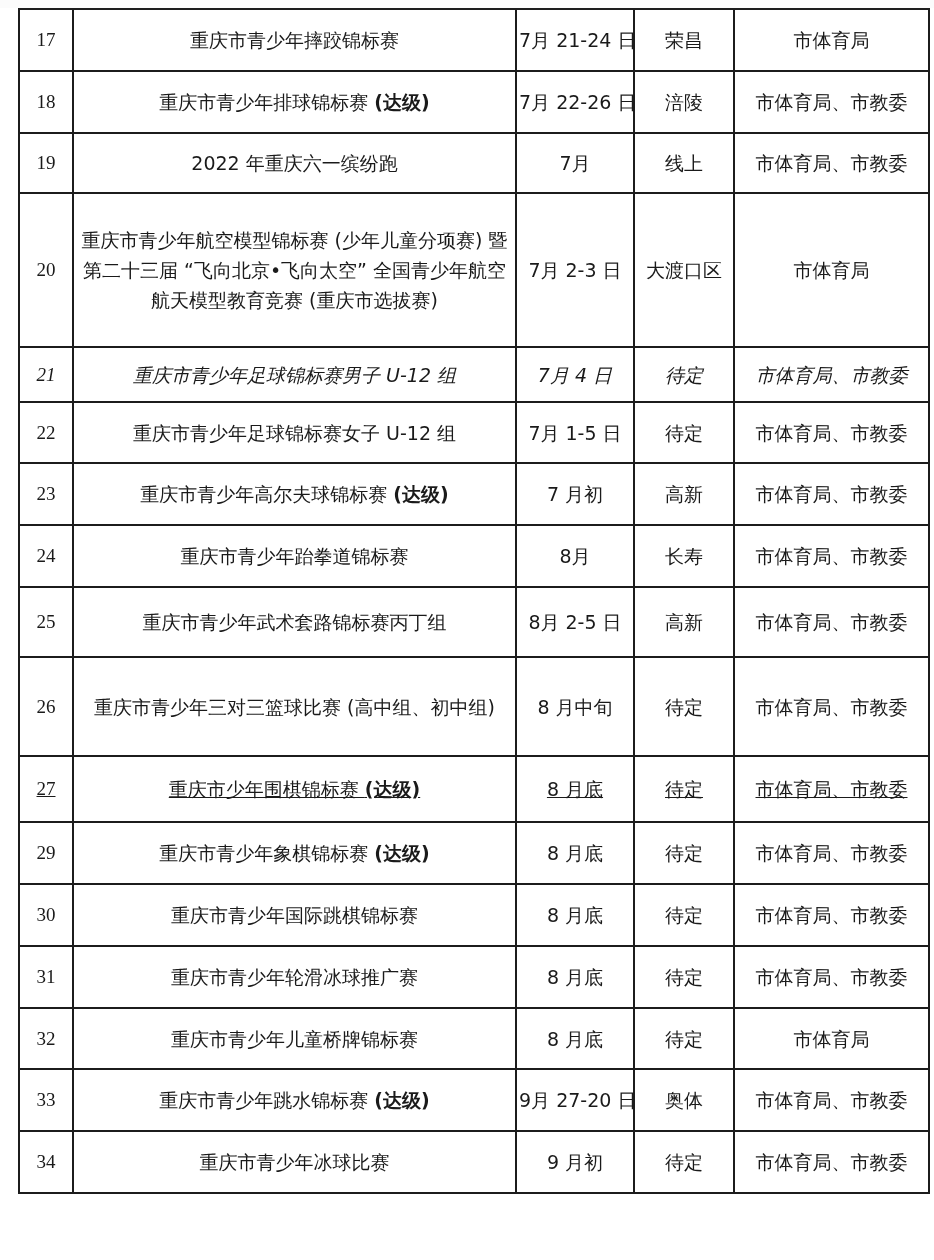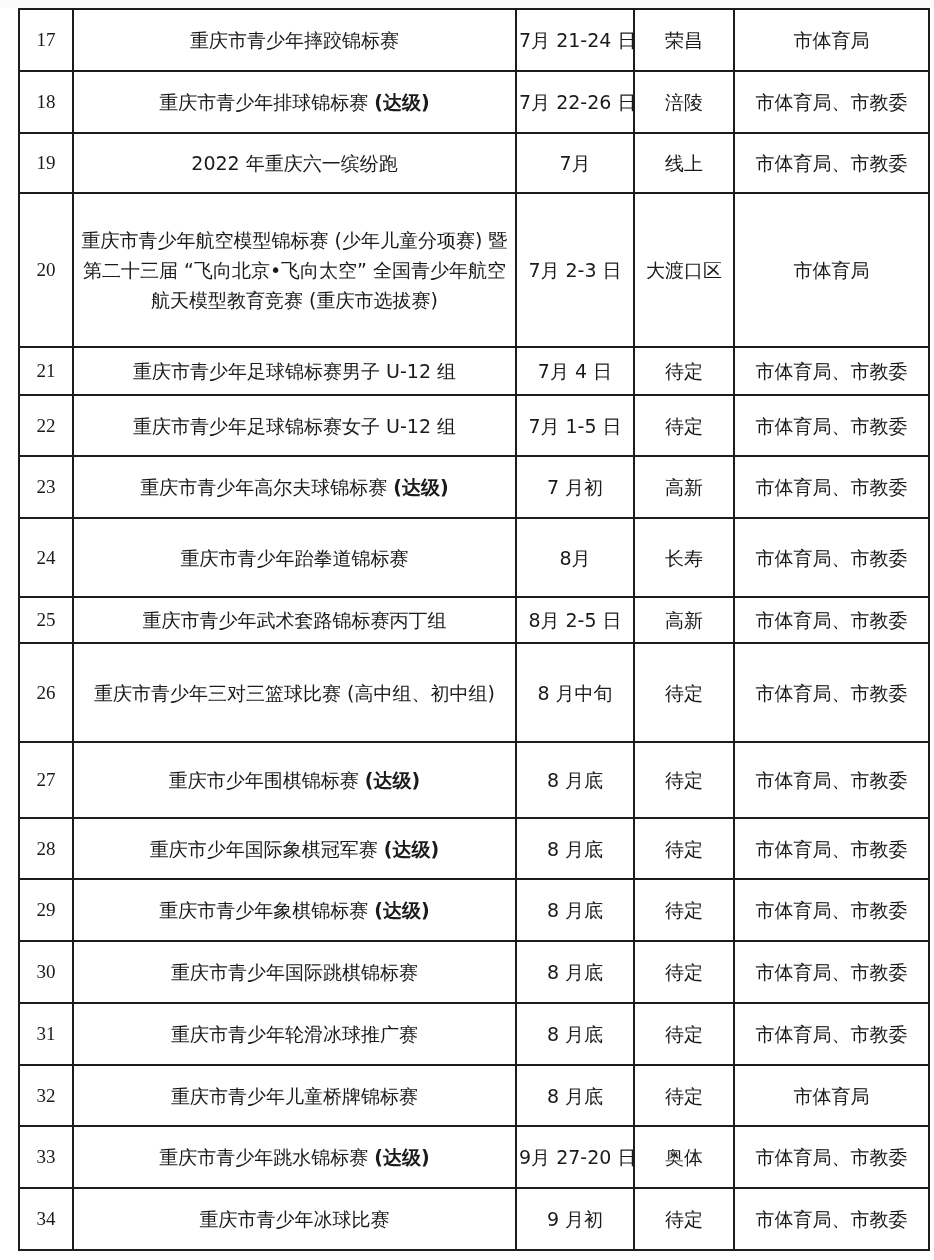--- a/index.html
+++ b/index.html
@@ -56,72 +56,65 @@
         <td class="place">线上</td>
         <td class="org">市体育局、市教委</td>
       </tr>
       <tr style="height: 154px;">
         <td class="num">20</td>
         <td class="name multi"><span>重庆市青少年航空模型锦标赛 (少年儿童分项赛) 暨第二十三届 “飞向北京•飞向太空” 全国青少年航空航天模型教育竞赛 (重庆市选拔赛)</span><span class="bold"></span></td>
         <td class="date">7月 2-3 日</td>
         <td class="place">大渡口区</td>
         <td class="org top">市体育局</td>
       </tr>
-      <tr style="height: 48px;">
+      <tr style="height: 55px; font-style: italic;">
         <td class="num">21</td>
         <td class="name"><span>重庆市青少年足球锦标赛男子 U-12 组</span><span class="bold"></span></td>
         <td class="date">7月 4 日</td>
         <td class="place">待定</td>
         <td class="org">市体育局、市教委</td>
       </tr>
       <tr style="height: 61px;">
         <td class="num">22</td>
         <td class="name"><span>重庆市青少年足球锦标赛女子 U-12 组</span><span class="bold"></span></td>
         <td class="date">7月 1-5 日</td>
         <td class="place">待定</td>
         <td class="org">市体育局、市教委</td>
       </tr>
       <tr style="height: 62px;">
         <td class="num">23</td>
         <td class="name"><span>重庆市青少年高尔夫球锦标赛 </span><span class="bold">(达级)</span></td>
         <td class="date">7 月初</td>
         <td class="place">高新</td>
         <td class="org">市体育局、市教委</td>
       </tr>
-      <tr style="height: 79px;">
+      <tr style="height: 62px;">
         <td class="num">24</td>
         <td class="name"><span>重庆市青少年跆拳道锦标赛</span><span class="bold"></span></td>
         <td class="date">8月</td>
         <td class="place">长寿</td>
         <td class="org">市体育局、市教委</td>
       </tr>
-      <tr style="height: 46px;">
+      <tr style="height: 70px;">
         <td class="num">25</td>
         <td class="name"><span>重庆市青少年武术套路锦标赛丙丁组</span><span class="bold"></span></td>
         <td class="date">8月 2-5 日</td>
         <td class="place">高新</td>
         <td class="org">市体育局、市教委</td>
       </tr>
       <tr style="height: 99px;">
         <td class="num">26</td>
         <td class="name multi"><span>重庆市青少年三对三篮球比赛 (高中组、初中组)</span><span class="bold"></span></td>
         <td class="date">8 月中旬</td>
         <td class="place">待定</td>
         <td class="org top">市体育局、市教委</td>
       </tr>
-      <tr style="height: 76px;">
+      <tr style="height: 66px; text-decoration: underline;">
         <td class="num">27</td>
         <td class="name"><span>重庆市少年围棋锦标赛 </span><span class="bold">(达级)</span></td>
-        <td class="date">8 月底</td>
-        <td class="place">待定</td>
-        <td class="org">市体育局、市教委</td>
-      </tr>
-      <tr style="height: 61px;">
-        <td class="num">28</td>
-        <td class="name"><span>重庆市少年国际象棋冠军赛 </span><span class="bold">(达级)</span></td>
         <td class="date">8 月底</td>
         <td class="place">待定</td>
         <td class="org">市体育局、市教委</td>
       </tr>
       <tr style="height: 62px; margin-top: 27px;">
         <td class="num">29</td>
         <td class="name"><span>重庆市青少年象棋锦标赛 </span><span class="bold">(达级)</span></td>
         <td class="date">8 月底</td>
         <td class="place">待定</td>
         <td class="org">市体育局、市教委</td>

